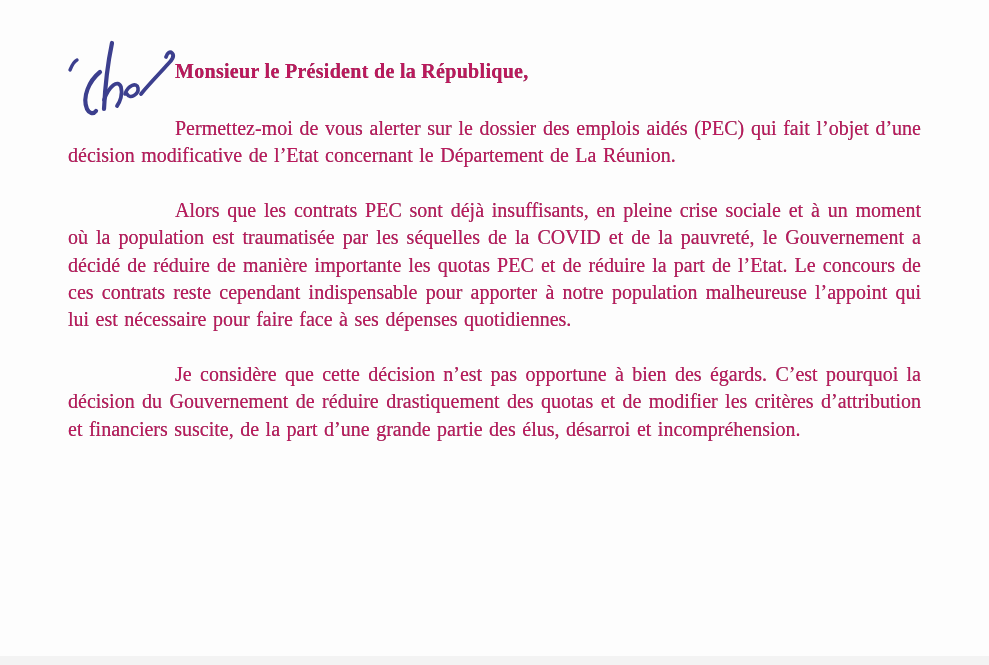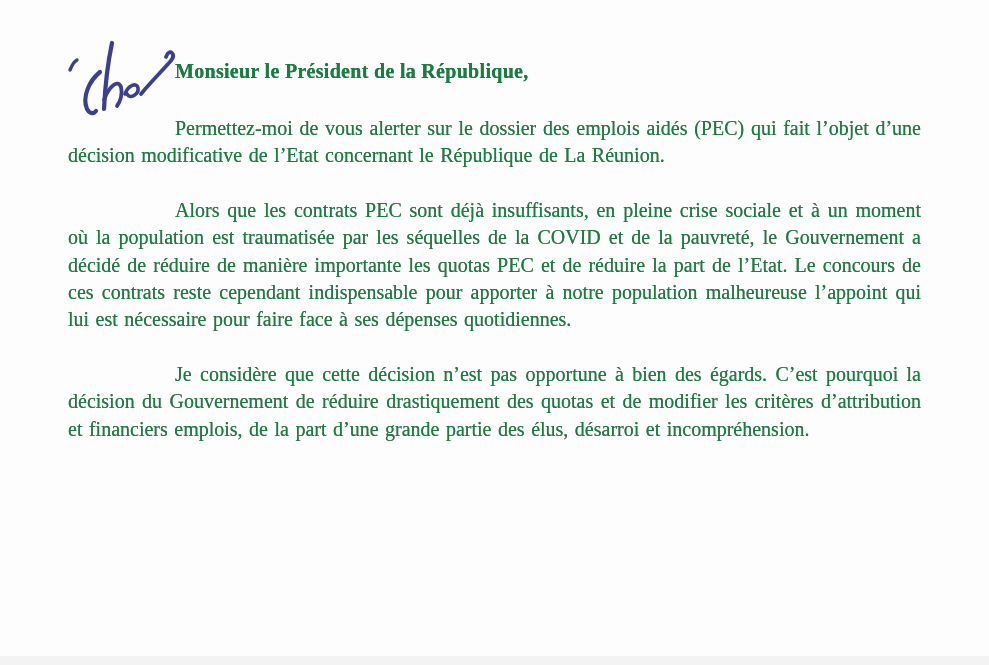--- a/index.html
+++ b/index.html
@@ -3,21 +3,21 @@
 <meta charset="utf-8">
 <style>
   html, body { margin: 0; padding: 0; background: #ffffff; }
   .page {
     position: relative;
     width: 989px;
     height: 665px;
     background: #fdfdfd;
     overflow: hidden;
     font-family: "Liberation Serif", serif;
-    color: #15803d;
+    color: #be185d;
   }
   
   .bottom-edge {
     position: absolute;
     left: 0; right: 0; bottom: 0;
     height: 9px;
     background: #f3f3f3;
   }
   .content {
     position: absolute;
@@ -68,22 +68,22 @@
 
       <path d="M 63 64 C 66 55, 75 52, 76 58 C 77 64, 68 70, 65 64" stroke-width="3.6"></path>
 
       <path d="M 79 64 C 88 53, 98 43, 106 34 C 110 30, 113 26, 110 23 C 108 21, 105 23, 104 27" stroke-width="3.8"></path>
     </svg>
   </div>
 
   <div class="content">
     <p class="salutation">Monsieur le Président de la République,</p>
 
-    <p class="para">Permettez-moi de vous alerter sur le dossier des emplois aidés (PEC) qui fait l’objet d’une décision modificative de l’Etat concernant le République de La Réunion.</p>
+    <p class="para">Permettez-moi de vous alerter sur le dossier des emplois aidés (PEC) qui fait l’objet d’une décision modificative de l’Etat concernant le Département de La Réunion.</p>
 
     <p class="para">Alors que les contrats PEC sont déjà insuffisants, en pleine crise sociale et à un moment où la population est traumatisée par les séquelles de la COVID et de la pauvreté, le Gouvernement a décidé de réduire de manière importante les quotas PEC et de réduire la part de l’Etat. Le concours de ces contrats reste cependant indispensable pour apporter à notre population malheureuse l’appoint qui lui est nécessaire pour faire face à ses dépenses quotidiennes.</p>
 
-    <p class="para">Je considère que cette décision n’est pas opportune à bien des égards. C’est pourquoi la décision du Gouvernement de réduire drastiquement des quotas et de modifier les critères d’attribution et financiers emplois, de la part d’une grande partie des élus, désarroi et incompréhension.</p>
+    <p class="para">Je considère que cette décision n’est pas opportune à bien des égards. C’est pourquoi la décision du Gouvernement de réduire drastiquement des quotas et de modifier les critères d’attribution et financiers suscite, de la part d’une grande partie des élus, désarroi et incompréhension.</p>
 
   </div>
 
   <div class="bottom-edge"></div>
 </div>
 
 </body></html>

